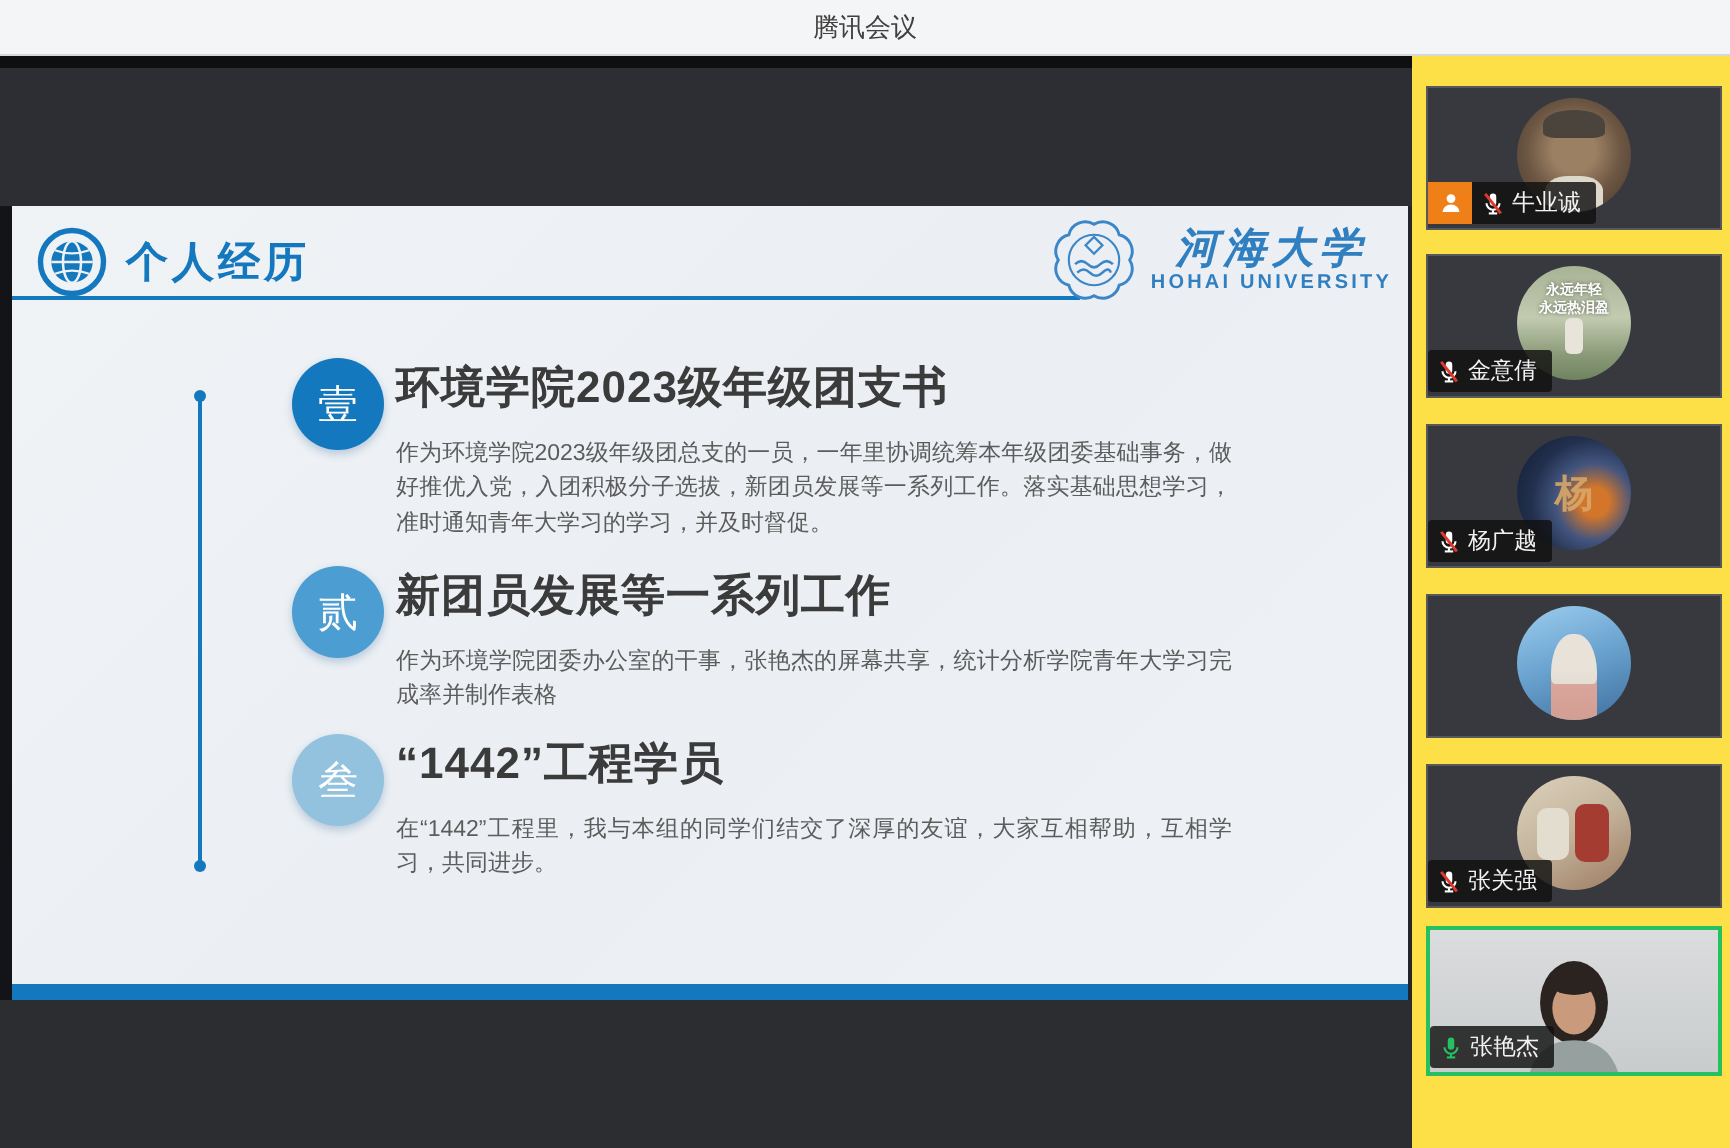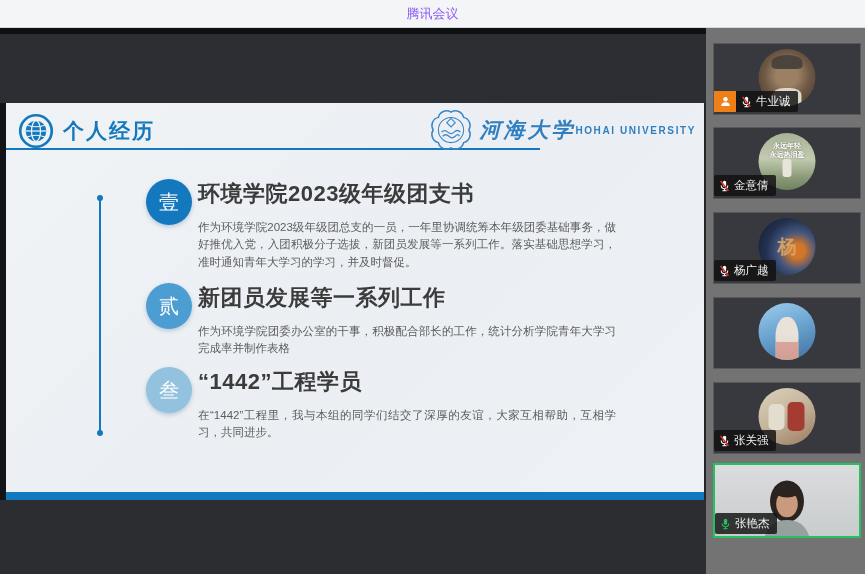--- a/index.html
+++ b/index.html
@@ -4,41 +4,41 @@
 <style>
   * { box-sizing: border-box; margin: 0; padding: 0; }
   html,body { width:865px; height:574px; }
   body { font-family: "Liberation Sans", "DejaVu Sans", sans-serif; }
   #app { position:relative; width:865px; height:574px; overflow:hidden; background:#232528; }
 
   
   .titlebar { position:absolute; top:0; left:0; width:865px; height:28px;
     background:#f4f5f6; border-bottom:1px solid #d7d8da;
     display:flex; align-items:center; justify-content:center; }
-  .titlebar .app-title { font-size:13px; color:#8b5cf6; }
+  .titlebar .app-title { font-size:13px; color:#404040; }
 
   
   .stage { position:absolute; top:28px; left:0; width:865px; height:546px; background:#232528; }
   .screen-top-edge { position:absolute; top:0; left:0; width:706px; height:6px; background:#0e0f11; }
   .band-top { position:absolute; top:6px; left:0; width:706px; height:69px; background:#2c2e33; }
   .band-bottom { position:absolute; top:472px; left:0; width:706px; height:74px; background:#2b2d31; }
   .slide-left-gutter { position:absolute; top:75px; left:0; width:6px; height:397px; background:#131417; }
 
   
   .slide { position:absolute; top:75px; left:6px; width:698px; height:389px;
     background:linear-gradient(135deg,#f0f3f6 0%, #ebeff3 50%, #eef1f5 100%); overflow:hidden; }
   .slide-footer-stripe { position:absolute; top:464px; left:6px; width:698px; height:8px; background:#1478be; }
 
   .slide-header { position:absolute; top:10px; left:12px; display:flex; align-items:center; gap:9px; }
   .globe-badge { width:36px; height:36px; }
   .slide-title { font-size:21px; font-weight:bold; color:#1478be; letter-spacing:2px; }
   .header-rule { position:absolute; top:45px; left:0; width:534px; height:2px; background:#1478be; }
 
   .uni-logo { position:absolute; top:6px; right:8px; display:flex; align-items:center; gap:7px; }
-  .uni-text { display:flex; align-items:center; line-height:1.05; }
+  .uni-text { display:flex; flex-direction:column; align-items:center; line-height:1.05; }
   .uni-cn { font-family:"Liberation Serif","DejaVu Serif",serif; font-style:italic; font-weight:bold;
     font-size:21px; color:#2f7fc1; letter-spacing:3px; }
   .uni-en { font-size:10px; font-weight:bold; letter-spacing:1.6px; color:#2f7fc1; margin-top:2px;text-align:right; }
 
   .timeline { position:absolute; left:93px; top:95px; width:2px; height:235px; background:#1478be; }
   .timeline::before, .timeline::after { content:""; position:absolute; left:-2px; width:6px; height:6px;
     border-radius:50%; background:#1478be; }
   .timeline::before { top:-3px; } .timeline::after { bottom:-3px; }
 
   .section { position:absolute; left:140px; width:480px; }
@@ -47,21 +47,21 @@
     display:flex; align-items:center; justify-content:center;
     color:#fff; font-size:20px; box-shadow:0 2px 4px rgba(20,80,140,.25); }
   .sec-1 .num-circle { background:#1478be; }
   .sec-2 .num-circle { background:#4b9dd2; }
   .sec-3 .num-circle { background:#92c2de; }
   .sec-heading { margin-left:52px; font-size:22px; font-weight:bold; color:#3b3b3b; letter-spacing:.5px; }
   .sec-body { margin-left:52px; margin-top:10px; width:418px; font-size:11.5px; color:#5c5c5c;
     line-height:1.52; text-align:justify; }
 
   
-  .rail { position:absolute; top:0; left:706px; width:159px; height:546px; background:#737373; }
+  .rail { position:absolute; top:0; left:706px; width:159px; height:546px; background:#fde047; }
   .tile { position:absolute; left:7px; width:148px; height:72px; background:#37393e;
     border:1px solid #56585c; overflow:hidden; }
   .t1{top:15px;} .t2{top:99px;} .t3{top:184px;} .t4{top:269px;} .t5{top:354px;}
   .t6{top:435px; height:75px; border:2px solid #25c05f;}
 
   .avatar { position:absolute; left:50%; top:5px; transform:translateX(-50%);
     width:57px; height:57px; border-radius:50%; overflow:hidden; }
   .av-1 { background:radial-gradient(circle at 50% 46%, #9b8063 0 26%, #6e5844 55%, #41332a 100%); }
   .av-1::before { content:""; position:absolute; left:13px; top:6px; width:31px; height:14px;
     border-radius:50% 50% 20% 20%; background:#4a443c; }
@@ -153,21 +153,21 @@
 
       <div class="section sec-1">
         <div class="num-circle">壹</div>
         <div class="sec-heading">环境学院2023级年级团支书</div>
         <div class="sec-body">作为环境学院2023级年级团总支的一员，一年里协调统筹本年级团委基础事务，做好推优入党，入团积极分子选拔，新团员发展等一系列工作。落实基础思想学习，准时通知青年大学习的学习，并及时督促。</div>
       </div>
 
       <div class="section sec-2">
         <div class="num-circle">贰</div>
         <div class="sec-heading">新团员发展等一系列工作</div>
-        <div class="sec-body">作为环境学院团委办公室的干事，积极配合部长的工作，统计分析学院青年大学习完成率并制作表格</div>
+        <div class="sec-body">作为环境学院团委办公室的干事，张艳杰的屏幕共享，统计分析学院青年大学习完成率并制作表格</div>
       </div>
 
       <div class="section sec-3">
         <div class="num-circle">叁</div>
         <div class="sec-heading">“1442”工程学员</div>
         <div class="sec-body">在“1442”工程里，我与本组的同学们结交了深厚的友谊，大家互相帮助，互相学习，共同进步。</div>
       </div>
     </div>
     <div class="slide-footer-stripe"></div>
 

